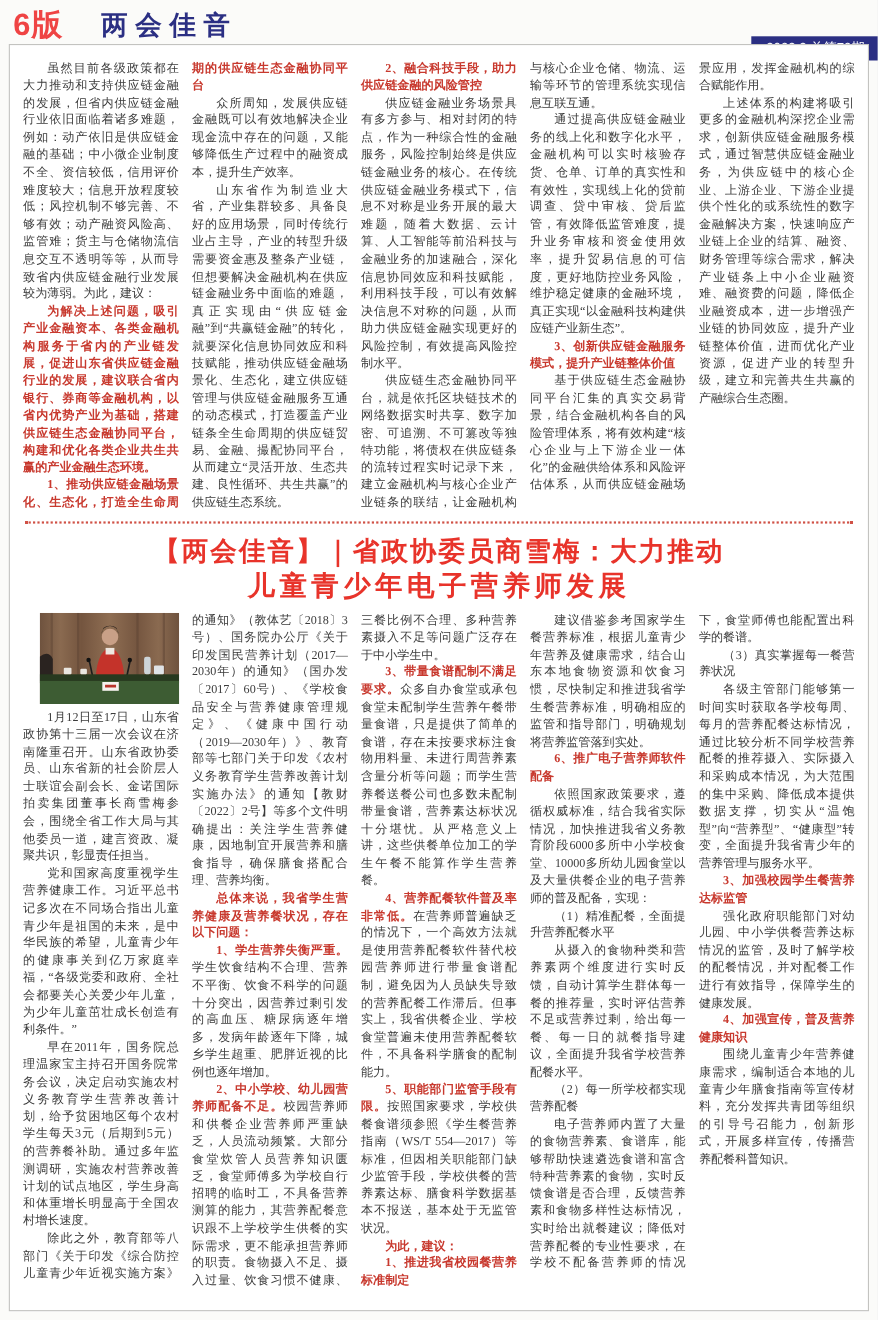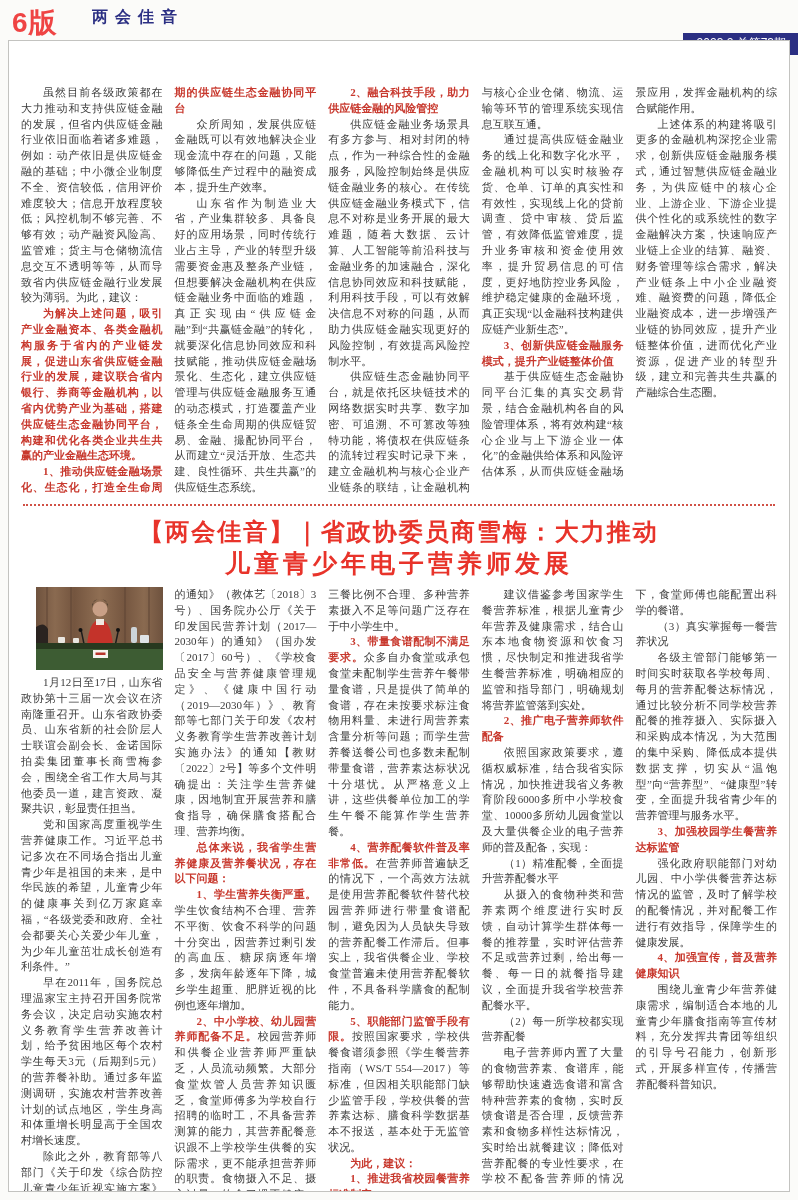--- a/index.html
+++ b/index.html
@@ -15,21 +15,21 @@
   
   .masthead { position:relative; height:40px; }
   .edition {
     position:absolute; left:12px; top:4px;
     font-family:"Liberation Sans","DejaVu Sans",sans-serif;
     font-weight:bold; font-size:28px; letter-spacing:1px;
     color:#ef4444;
   }
   .section {
     position:absolute; left:92px; top:7px;
-    font-size:16px; font-weight:bold; letter-spacing:7px;
+    font-size:24px; font-weight:bold; letter-spacing:7px;
     color:#2b2f83;
     text-align:right;
   }
   .issue {
     position:absolute; right:0; top:33px;
     background:#2b2f83; color:#ffffff;
     font-family:"Liberation Sans","DejaVu Sans",sans-serif;
     font-size:12px; padding:2px 12px 3px 14px;
   }
 
@@ -42,21 +42,21 @@
     padding:14px 12px 12px 12px;
     overflow:hidden;
   }
 
   .article {
     column-count:5; column-gap:12px; column-fill:auto;
     font-size:11px; line-height:15.8px;
     text-align:justify; color:#3b3b3b;
     overflow:hidden;
   }
-  .article-top { height:412px;margin-top:30px; }
+  .article-top { height:412px; }
   .article-bottom { height:622px; }
   .article p { text-indent:2em; margin:0; }
   .article p.red, .article p.heading { color:#c8392e; font-weight:bold; }
   .article span.lead { color:#c8392e; font-weight:bold; }
 
   .divider {
     border-top:2px dotted #d05146;
     margin:7px 2px 6px 2px;
   }
 
@@ -163,21 +163,21 @@
         <p>除此之外，教育部等八部门《关于印发《综合防控儿童青少年近视实施方案》的通知》（教体艺〔2018〕3号）、国务院办公厅《关于印发国民营养计划（2017—2030年）的通知》（国办发〔2017〕60号）、《学校食品安全与营养健康管理规定》、《健康中国行动（2019—2030年）》、教育部等七部门关于印发《农村义务教育学生营养改善计划实施办法》的通知【教财〔2022〕2号】等多个文件明确提出：关注学生营养健康，因地制宜开展营养和膳食指导，确保膳食搭配合理、营养均衡。</p>
         <p class="red">总体来说，我省学生营养健康及营养餐状况，存在以下问题：</p>
         <p><span class="lead">1、学生营养失衡严重。</span>学生饮食结构不合理、营养不平衡、饮食不科学的问题十分突出，因营养过剩引发的高血压、糖尿病逐年增多，发病年龄逐年下降，城乡学生超重、肥胖近视的比例也逐年增加。</p>
         <p><span class="lead">2、中小学校、幼儿园营养师配备不足。</span>校园营养师和供餐企业营养师严重缺乏，人员流动频繁。大部分食堂炊管人员营养知识匮乏，食堂师傅多为学校自行招聘的临时工，不具备营养测算的能力，其营养配餐意识跟不上学校学生供餐的实际需求，更不能承担营养师的职责。食物摄入不足、摄入过量、饮食习惯不健康、三餐比例不合理、多种营养素摄入不足等问题广泛存在于中小学生中。</p>
         <p><span class="lead">3、带量食谱配制不满足要求。</span>众多自办食堂或承包食堂未配制学生营养午餐带量食谱，只是提供了简单的食谱，存在未按要求标注食物用料量、未进行周营养素含量分析等问题；而学生营养餐送餐公司也多数未配制带量食谱，营养素达标状况十分堪忧。从严格意义上讲，这些供餐单位加工的学生午餐不能算作学生营养餐。</p>
         <p><span class="lead">4、营养配餐软件普及率非常低。</span>在营养师普遍缺乏的情况下，一个高效方法就是使用营养配餐软件替代校园营养师进行带量食谱配制，避免因为人员缺失导致的营养配餐工作滞后。但事实上，我省供餐企业、学校食堂普遍未使用营养配餐软件，不具备科学膳食的配制能力。</p>
         <p><span class="lead">5、职能部门监管手段有限。</span>按照国家要求，学校供餐食谱须参照《学生餐营养指南（WS/T 554—2017）等标准，但因相关职能部门缺少监管手段，学校供餐的营养素达标、膳食科学数据基本不报送，基本处于无监管状况。</p>
         <p class="red">为此，建议：</p>
         <p class="heading">1、推进我省校园餐营养标准制定</p>
         <p>建议借鉴参考国家学生餐营养标准，根据儿童青少年营养及健康需求，结合山东本地食物资源和饮食习惯，尽快制定和推进我省学生餐营养标准，明确相应的监管和指导部门，明确规划将营养监管落到实处。</p>
-        <p class="heading">2、推广电子营养师软件配备</p>
+        <p class="heading">6、推广电子营养师软件配备</p>
         <p>依照国家政策要求，遵循权威标准，结合我省实际情况，加快推进我省义务教育阶段6000多所中小学校食堂、10000多所幼儿园食堂以及大量供餐企业的电子营养师的普及配备，实现：</p>
         <p>（1）精准配餐，全面提升营养配餐水平</p>
         <p>从摄入的食物种类和营养素两个维度进行实时反馈，自动计算学生群体每一餐的推荐量，实时评估营养不足或营养过剩，给出每一餐、每一日的就餐指导建议，全面提升我省学校营养配餐水平。</p>
         <p>（2）每一所学校都实现营养配餐</p>
         <p>电子营养师内置了大量的食物营养素、食谱库，能够帮助快速遴选食谱和富含特种营养素的食物，实时反馈食谱是否合理，反馈营养素和食物多样性达标情况，实时给出就餐建议；降低对营养配餐的专业性要求，在学校不配备营养师的情况下，食堂师傅也能配置出科学的餐谱。</p>
         <p>（3）真实掌握每一餐营养状况</p>
         <p>各级主管部门能够第一时间实时获取各学校每周、每月的营养配餐达标情况，通过比较分析不同学校营养配餐的推荐摄入、实际摄入和采购成本情况，为大范围的集中采购、降低成本提供数据支撑，切实从“温饱型”向“营养型”、“健康型”转变，全面提升我省青少年的营养管理与服务水平。</p>
         <p class="heading">3、加强校园学生餐营养达标监管</p>
         <p>强化政府职能部门对幼儿园、中小学供餐营养达标情况的监管，及时了解学校的配餐情况，并对配餐工作进行有效指导，保障学生的健康发展。</p>
         <p class="heading">4、加强宣传，普及营养健康知识</p>

